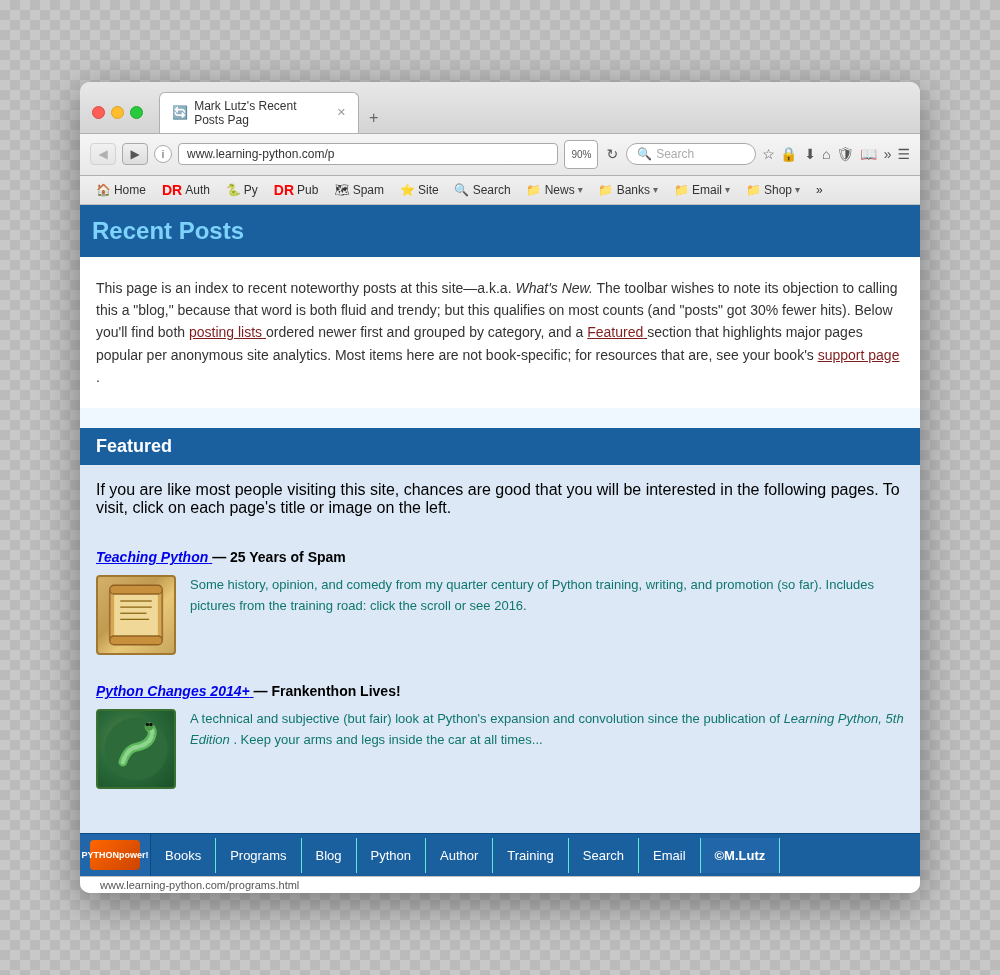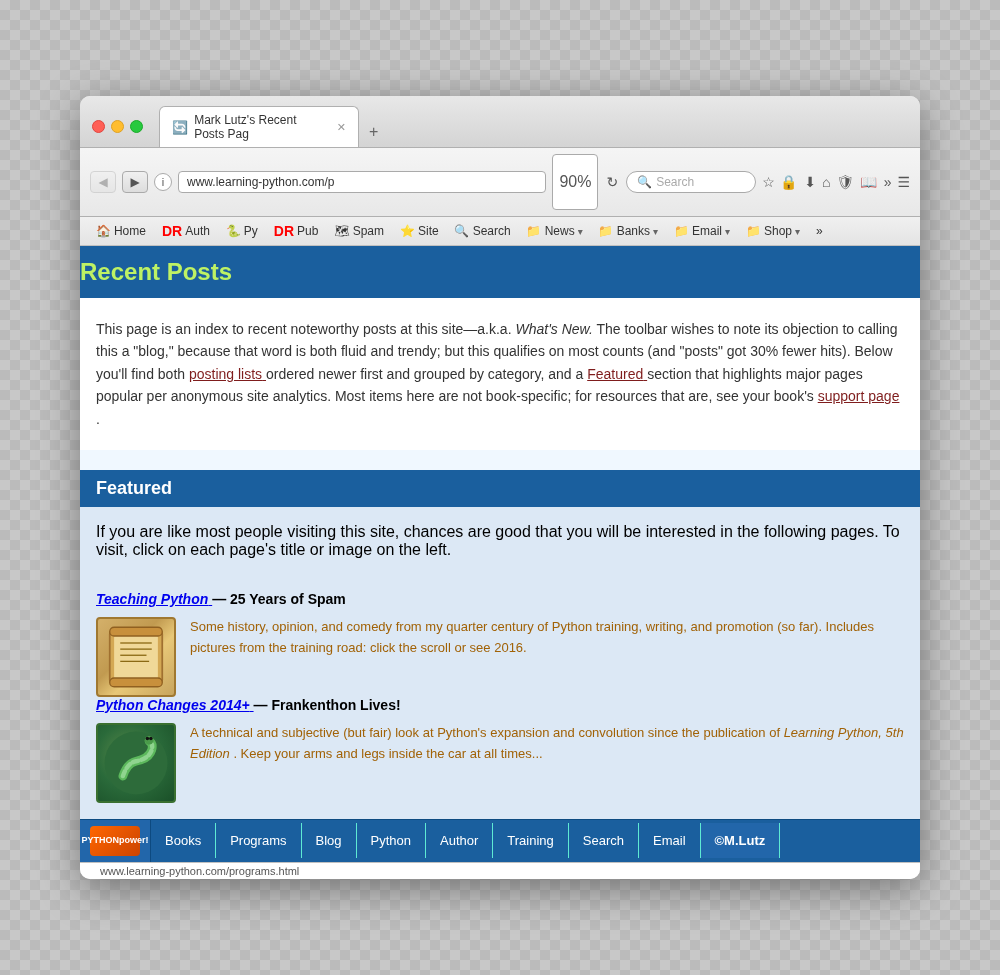--- a/index.html
+++ b/index.html
@@ -150,22 +150,22 @@
       color: #333;
       display: flex;
       align-items: center;
       height: 22px;
     }
 
     .zoom-badge {
       background: white;
       border: 1px solid #aaa;
       border-radius: 4px;
-      padding: 18px 6px;
-      font-size: 16px;
+      padding: 8px 6px;
+      font-size: 10px;
       color: #555;
     }
 
     .reload-btn {
       color: #555;
       cursor: pointer;
       font-size: 14px;
       padding: 2px;
     }
 
@@ -230,22 +230,22 @@
     
     .page-content {
       background: #f0f8ff;
       min-height: 600px;
       padding: 0;
       overflow: hidden;
     }
 
     .page-header {
       background: #1a5f9e;
-      color: #bef264;
-      padding: 12px 0;
+      color: #7dd3fc;
+      padding: 12px 12px;
       font-size: 24px;
       font-weight: bold;
     }
 
     .page-body {
       padding: 20px 16px;
       font-size: 14px;
       color: #333;
       line-height: 1.6;
       background: white;
@@ -264,21 +264,21 @@
       font-weight: bold;
       margin-top: 20px;
     }
 
     .section-body {
       background: #dce8f5;
       padding: 16px;
     }
 
     .featured-item {
-      margin: 0 0;
+      margin: 28px 0;
     }
 
     .featured-title {
       font-style: italic;
       font-weight: bold;
       font-size: 14px;
       margin-bottom: 10px;
     }
 
     .featured-title span.em-dash {
@@ -312,21 +312,21 @@
     .featured-thumb.snake-img {
       background: radial-gradient(circle at 40% 40%, #5a8a4a 0%, #2a6a3a 50%, #1a5028 100%);
       border: 2px solid #3a7030;
       position: relative;
       overflow: hidden;
     }
 
     .featured-desc {
       font-size: 13px;
       line-height: 1.6;
-      color: #a16207;
+      color: #0f766e;
     }
 
     .featured-desc em {
       font-style: italic;
     }
 
     
     .footer-nav {
       background: #1a5f9e;
       display: flex;

